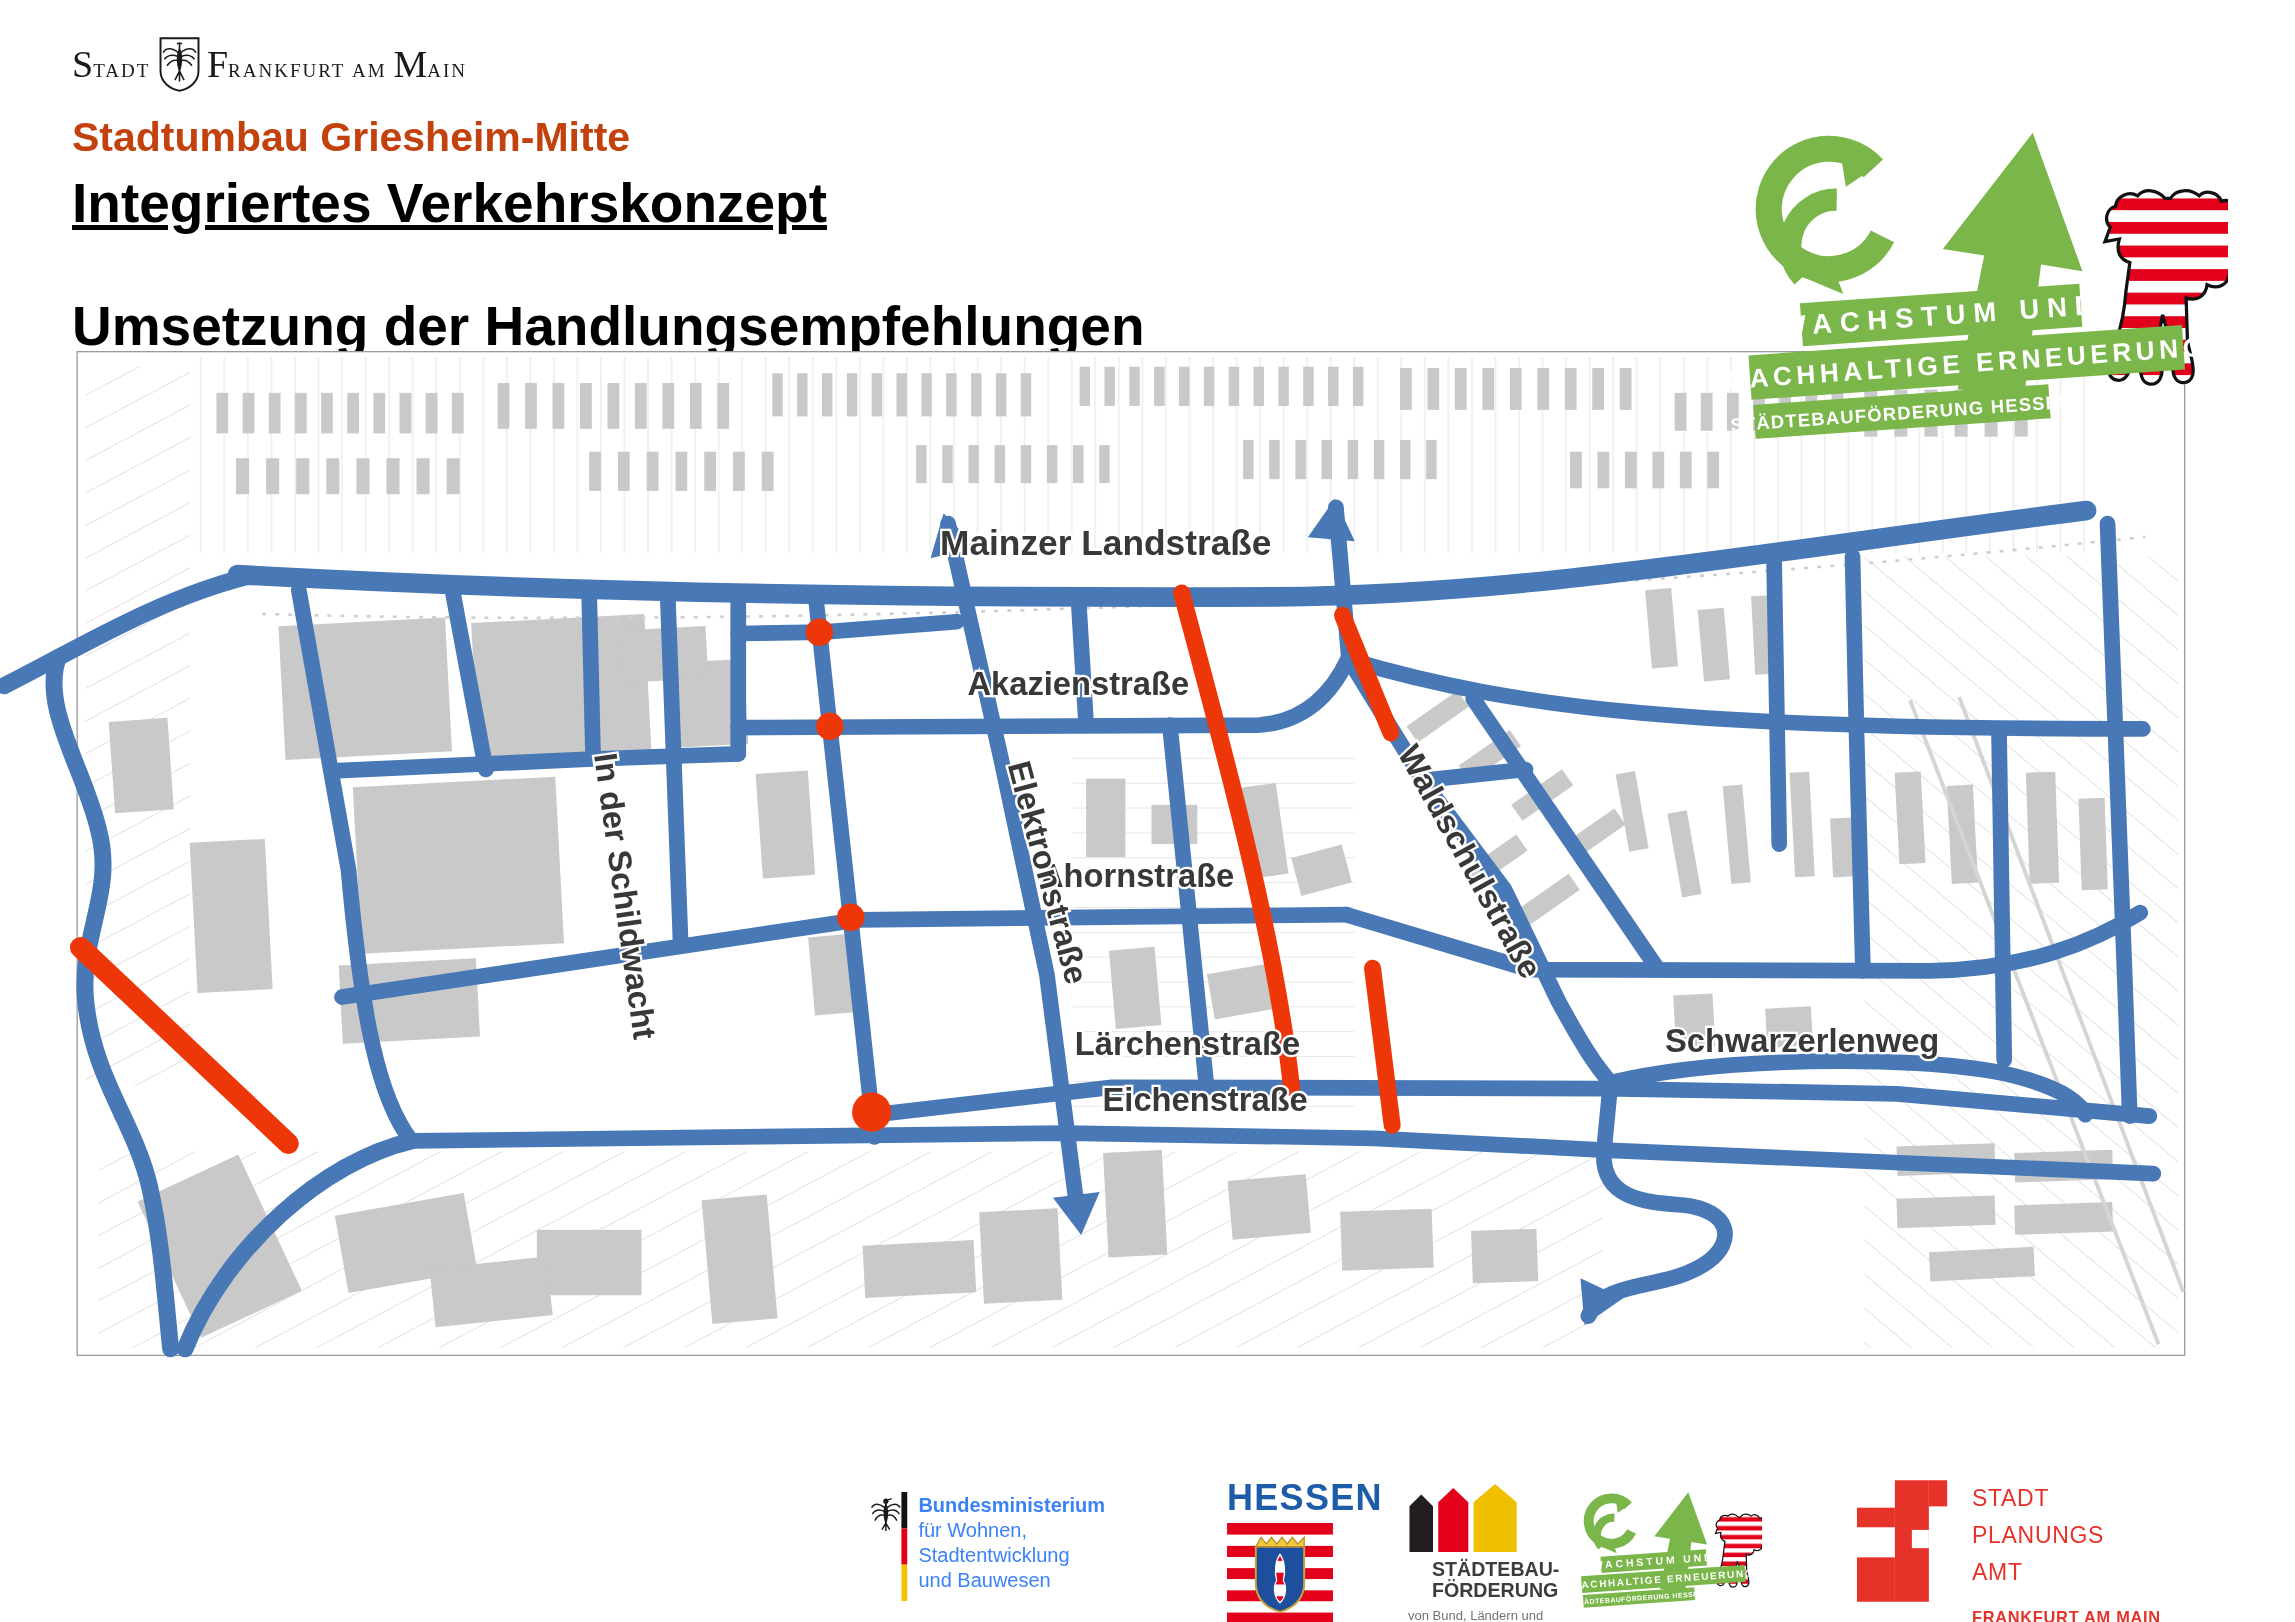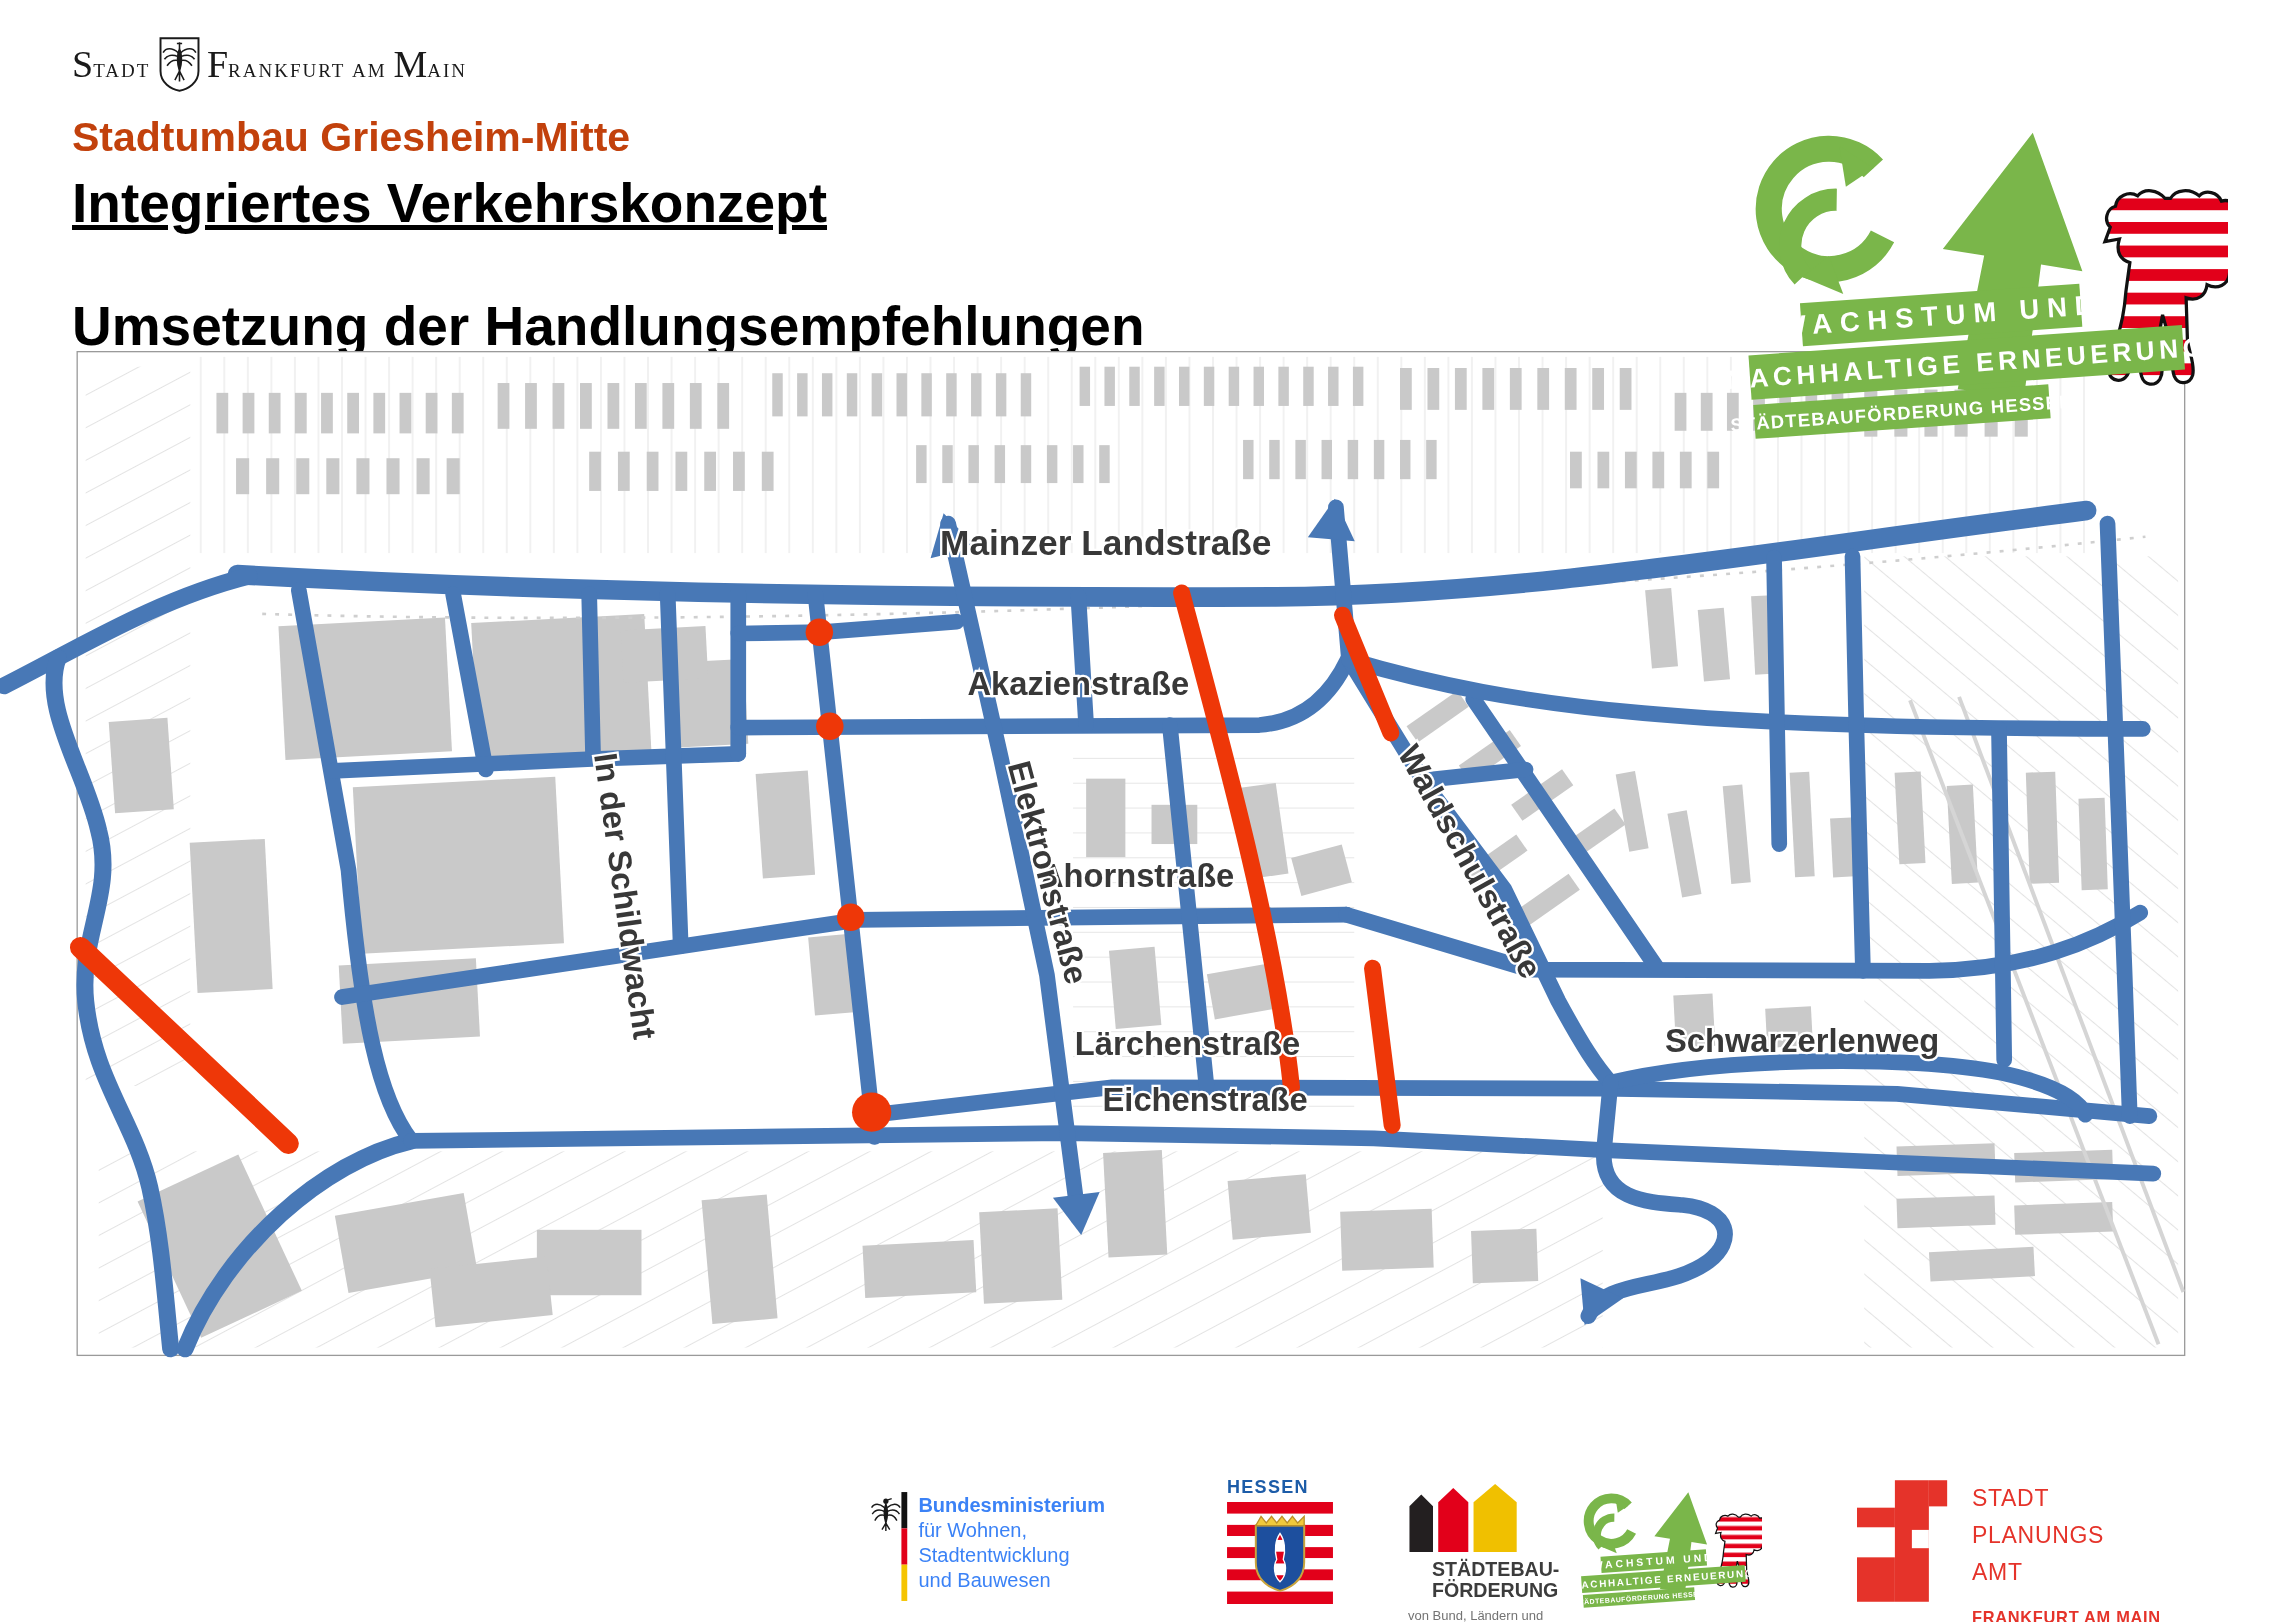--- a/index.html
+++ b/index.html
@@ -15,21 +15,21 @@
   #project-line{left:72px;top:114px;font-size:41px;font-weight:bold;color:#c2410c;}
   #title-line{left:72px;top:171px;font-size:55px;font-weight:bold;color:#000;text-decoration:underline;}
   #subtitle-line{left:72px;top:267px;font-size:55px;font-weight:bold;color:#000;margin-top:27px;}
   
   #map-wrap{left:0;top:351px;width:2186px;height:1007px;}
   
   #program-logo-big{left:1698px;top:105px;width:530px;height:340px;}
   #bmwsb{left:869px;top:1490px;width:314px;height:118px;display:flex;}
   #bmwsb-text{margin-left:10.5px;font-size:20px;line-height:25px;color:#3b82f6;padding-top:2.6px;}
   #hessen{left:1227px;top:1477px;width:111px;}
-  #hessen-name{font-size:18px;font-weight:bold;color:#1c5ca8;letter-spacing:1.3px;}
+  #hessen-name{font-size:36px;font-weight:bold;color:#1c5ca8;letter-spacing:1.3px;}
   #staedtebau{left:1408px;top:1484px;width:150px;}
   #stb-text{font-size:19.6px;font-weight:bold;color:#3c3c3c;line-height:21px;margin-top:5.2px;margin-left:24px;}
   #stb-sub{font-size:13px;color:#737373;line-height:15.7px;margin-top:6.5px;}
   #program-logo-small{left:1562px;top:1482px;width:200px;height:128px;}
   #planungsamt{left:1857px;top:1480px;width:366px;display:flex;}
   #spa-text{margin-left:17px;color:#e5332a;}
   #spa-text .big{font-size:23px;font-weight:normal;line-height:37px;letter-spacing:0.7px;}
   #spa-text .sub{font-size:16.4px;font-weight:bold;margin-top:17px;letter-spacing:0.7px;}
   svg text{font-family:"Liberation Sans",sans-serif;}
 </style>

